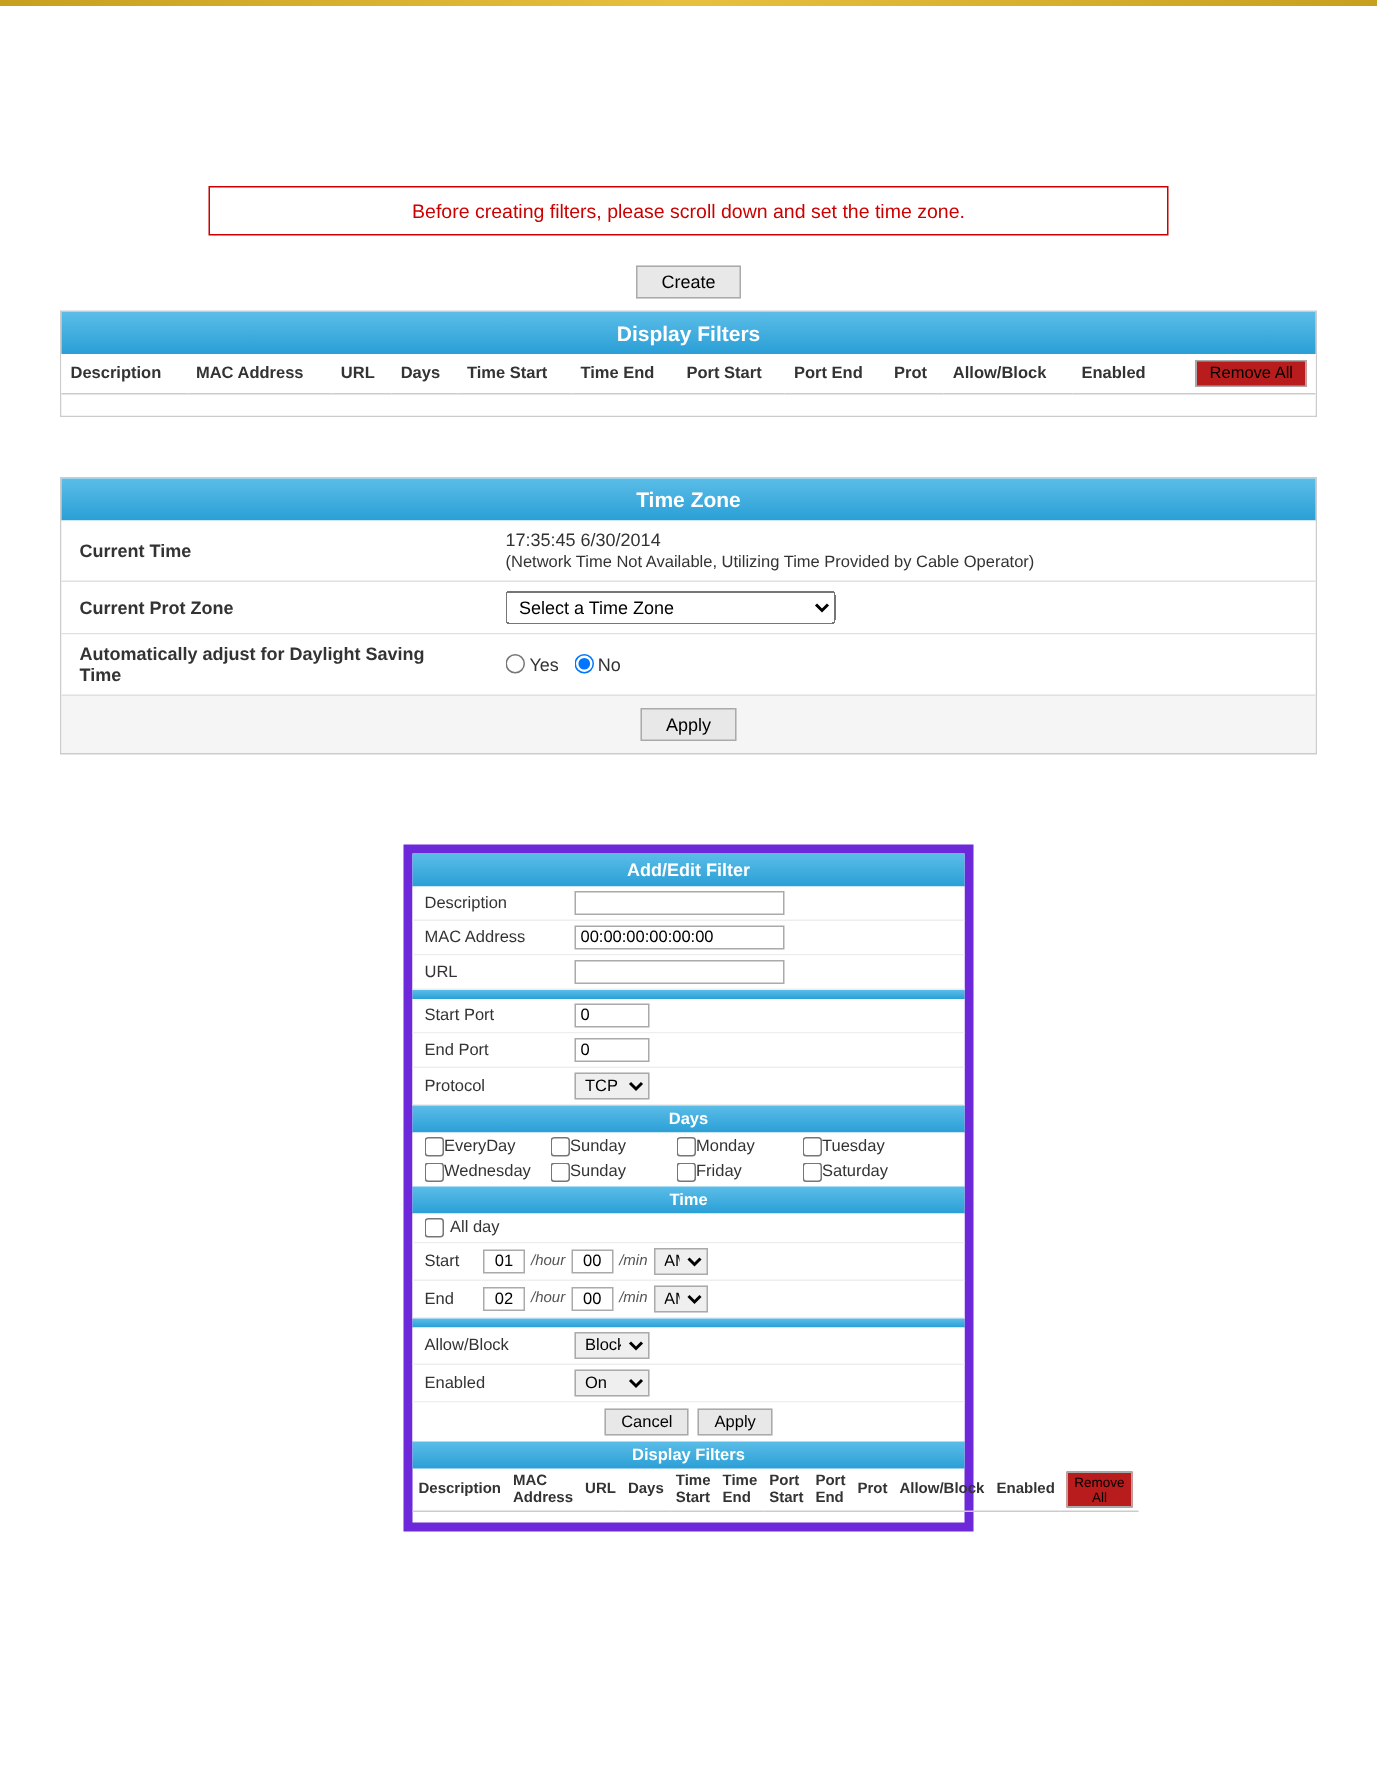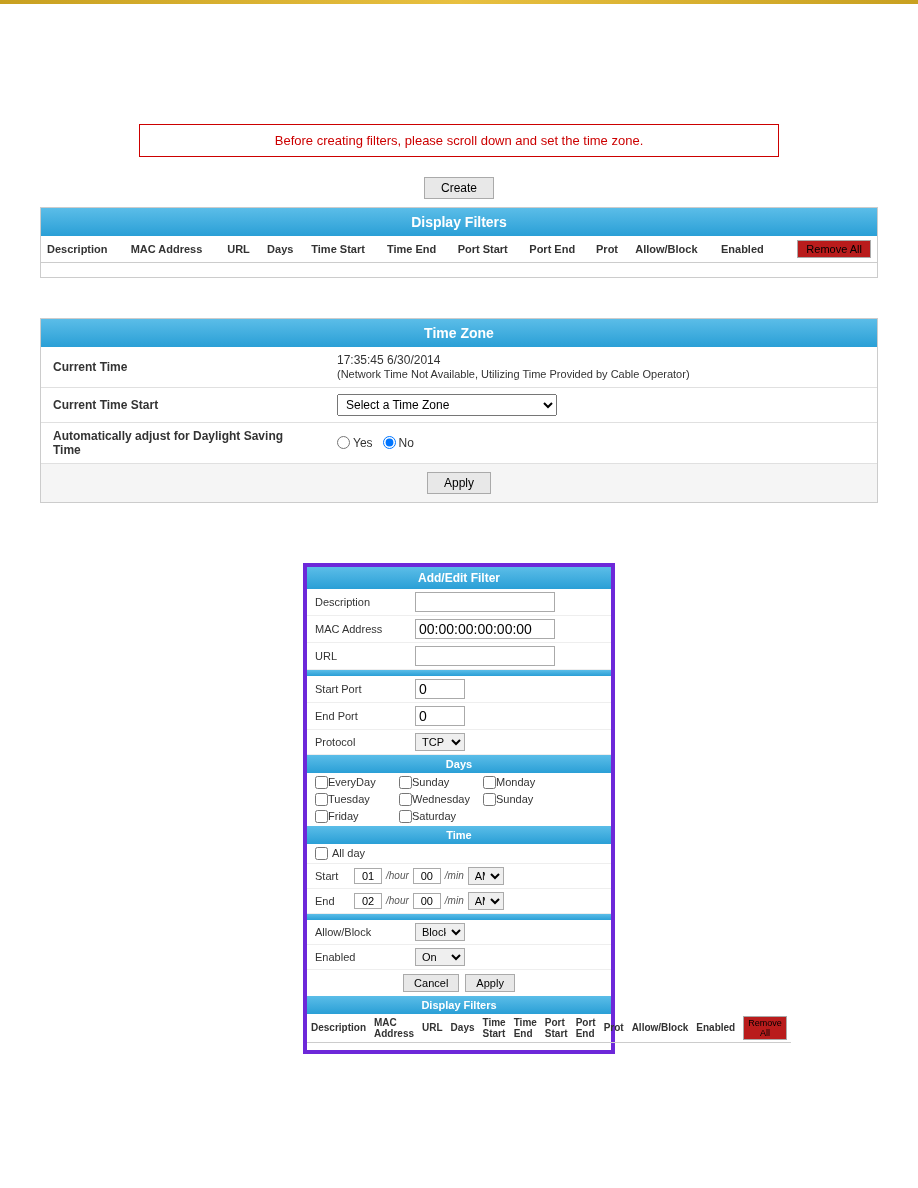--- a/index.html
+++ b/index.html
@@ -83,43 +83,43 @@
     .tz-select { width: 220px; padding: 2px 4px; font-size: 12px; }
 
     .radio-group { display: flex; align-items: center; gap: 10px; }
     .radio-group label { display: flex; align-items: center; gap: 3px; }
 
     .apply-row { text-align: center; padding: 8px 0; background: #f5f5f5; }
     .apply-btn { padding: 3px 16px; background: #e8e8e8; border: 1px solid #aaa; cursor: pointer; font-size: 12px; }
 
     
     .small-section {
-      border: 4px solid #6d28d9;
+      border: 6px solid #6d28d9;
       margin-bottom: 16px;
-      width: 312px;
+      width: 380px;
       margin-left: auto;
       margin-right: auto;
     }
     .small-section-header {
       background: linear-gradient(to bottom, #5bbde8, #2a9fd6);
       color: #fff;
       text-align: center;
       font-size: 12px;
       font-weight: bold;
       padding: 4px 0;
     }
     .small-row {
       display: flex;
       align-items: center;
       padding: 3px 8px;
       background: #fff;
       border-bottom: 1px solid #eee;
     }
     .small-label { width: 100px; font-size: 11px; }
-    .small-input { width: 140px; padding: 1px 3px; font-size: 14px; border: 1px solid #aaa; }
+    .small-input { width: 140px; padding: 1px 3px; font-size: 11px; border: 1px solid #aaa; }
     .small-select { width: 50px; padding: 1px 2px; font-size: 11px; border: 1px solid #aaa; }
 
     .sub-header {
       background: linear-gradient(to bottom, #5bbde8, #2a9fd6);
       color: #fff;
       text-align: center;
       font-size: 11px;
       font-weight: bold;
       padding: 3px 0;
     }
@@ -205,21 +205,21 @@
 
       <div class="tz-row">
         <div class="tz-label">Current Time</div>
         <div class="tz-value">
           <span>17:35:45 6/30/2014</span><br>
           <span style="font-size:11px;">(Network Time Not Available, Utilizing Time Provided by Cable Operator)</span>
         </div>
       </div>
 
       <div class="tz-row">
-        <div class="tz-label">Current Time Start</div>
+        <div class="tz-label">Current Prot Zone</div>
         <div class="tz-value">
           <select class="tz-select">
             <option>Select a Time Zone</option>
           </select>
         </div>
       </div>
 
       <div class="tz-row">
         <div class="tz-label">Automatically adjust for Daylight Saving Time</div>
         <div class="tz-value">

